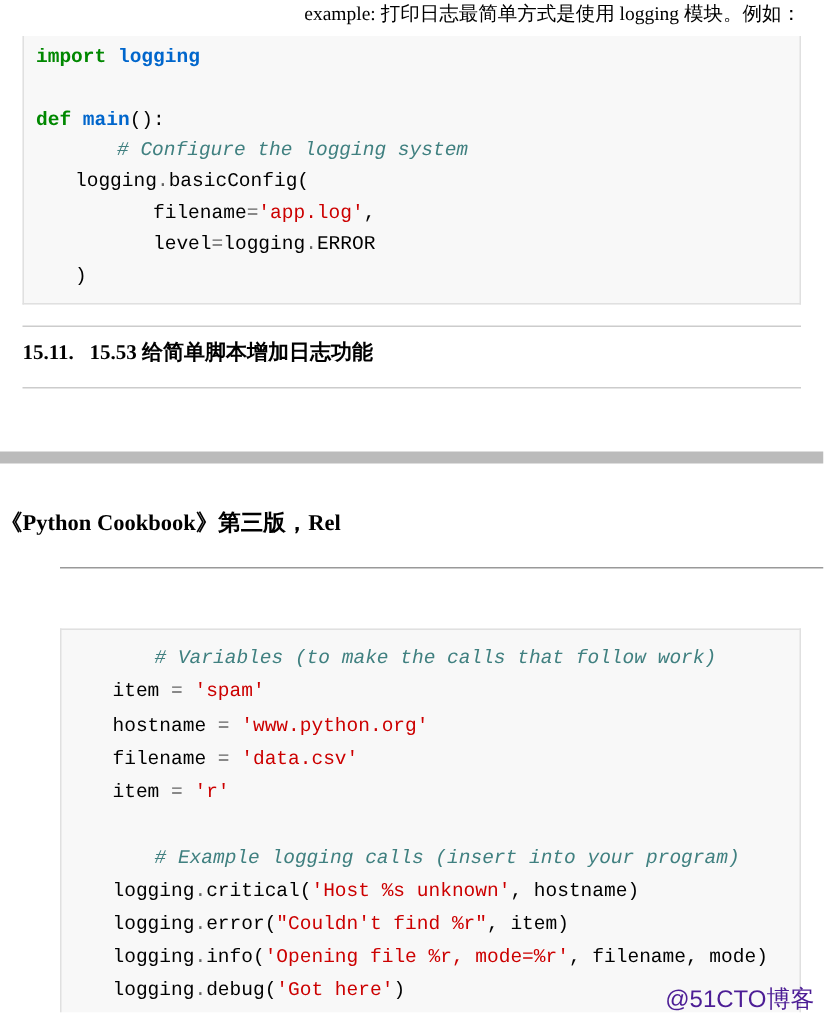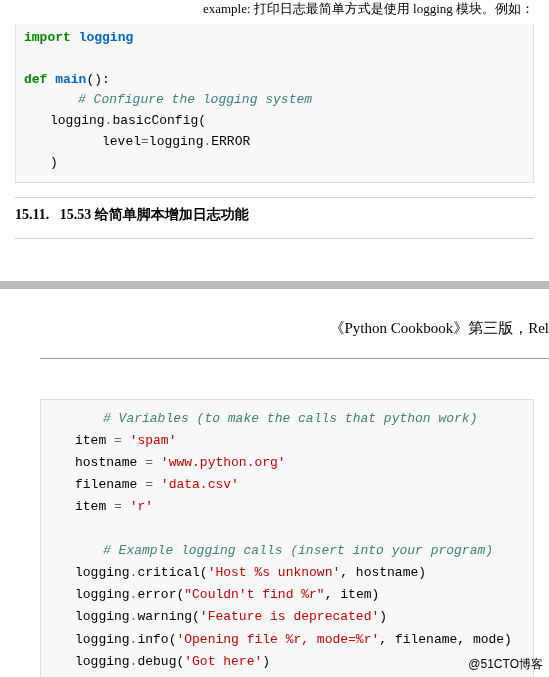--- a/index.html
+++ b/index.html
@@ -56,74 +56,73 @@
   }
   .gap::after{
     content:"";
     position:absolute;
     left:-15px; right:-15px;
     bottom:0;
     height:8px;
     background:#bbb;
   }
   .book-title {
-    text-align: right;
-    font-weight: normal;
+    font-weight: bold;
     font-size: 15px;
     padding: 30px 0 20px 0;
     margin-right:0;
   }
   .hr2 {
     border-top: 1px solid #999;
     margin: 0 0 40px 40px;
   }
   .watermark {
     position: absolute;
     right: 6px;
     top: 656px;
-    color: #000000;
-    font-size: 12px;
+    color: #4c1d95;
+    font-size: 16px;
     font-family: sans-serif;
   }
   .indent1 { padding-left: 26px; }
   .indent3 { padding-left: 78px; }
 </style>
 </head>
 <body>
 
 <div class="pre-text">example: 打印日志最简单方式是使用 logging 模块。例如：</div>
 
 <div class="code-block">
   <div><span class="kw">import</span> <span class="nm">logging</span></div>
   <div>&nbsp;</div>
   <div><span class="kw">def</span> <span class="nm">main</span><span>():</span></div>
   <div class="indent1"><span class="cm"># Configure the logging system</span></div>
   <div class="indent1"><span>logging</span><span class="op">.</span><span>basicConfig(</span></div>
+  <div class="indent3"><span>filename</span><span class="op">=</span><span class="st">'app.log'</span><span>,</span></div>
   <div class="indent3"><span>level</span><span class="op">=</span><span>logging</span><span class="op">.</span><span>ERROR</span></div>
   <div class="indent1"><span>)</span></div>
 </div>
 
 <div class="header-sec">
   <span>15.11.</span>&nbsp;&nbsp;&nbsp;<span>15.53 给简单脚本增加日志功能</span>
 </div>
 
 <div class="gap"></div>
 
 <div class="book-title">《Python Cookbook》第三版，Rel</div>
 <div class="hr2"></div>
 
 <div class="code-block-2">
-  <div class="indent1"><span class="cm"># Variables (to make the calls that python work)</span></div>
+  <div class="indent1"><span class="cm"># Variables (to make the calls that follow work)</span></div>
   <div class="indent1"><span>item </span><span class="op">=</span><span class="st"> 'spam'</span></div>
   <div class="indent1"><span>hostname </span><span class="op">=</span><span class="st"> 'www.python.org'</span></div>
   <div class="indent1"><span>filename </span><span class="op">=</span><span class="st"> 'data.csv'</span></div>
   <div class="indent1"><span>item </span><span class="op">=</span><span class="st"> 'r'</span></div>
   <div>&nbsp;</div>
   <div class="indent1"><span class="cm"># Example logging calls (insert into your program)</span></div>
   <div class="indent1"><span>logging</span><span class="op">.</span><span>critical(</span><span class="st">'Host %s unknown'</span><span>, hostname)</span></div>
   <div class="indent1"><span>logging</span><span class="op">.</span><span>error(</span><span class="st">"Couldn't find %r"</span><span>, item)</span></div>
-  <div class="indent1"><span>logging</span><span class="op">.</span><span>warning(</span><span class="st">'Feature is deprecated'</span><span>)</span></div>
   <div class="indent1"><span>logging</span><span class="op">.</span><span>info(</span><span class="st">'Opening file %r, mode=%r'</span><span>, filename, mode)</span></div>
   <div class="indent1"><span>logging</span><span class="op">.</span><span>debug(</span><span class="st">'Got here'</span><span>)</span></div>
 
 </div>
 
 <div class="watermark">@51CTO博客</div>
 
 </body></html>

